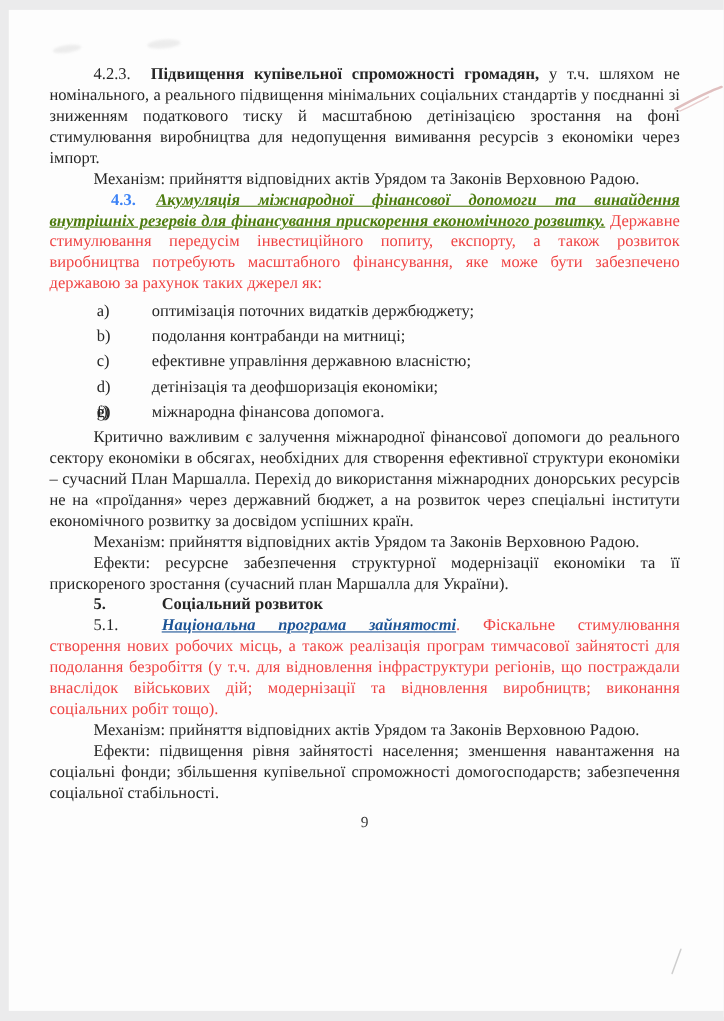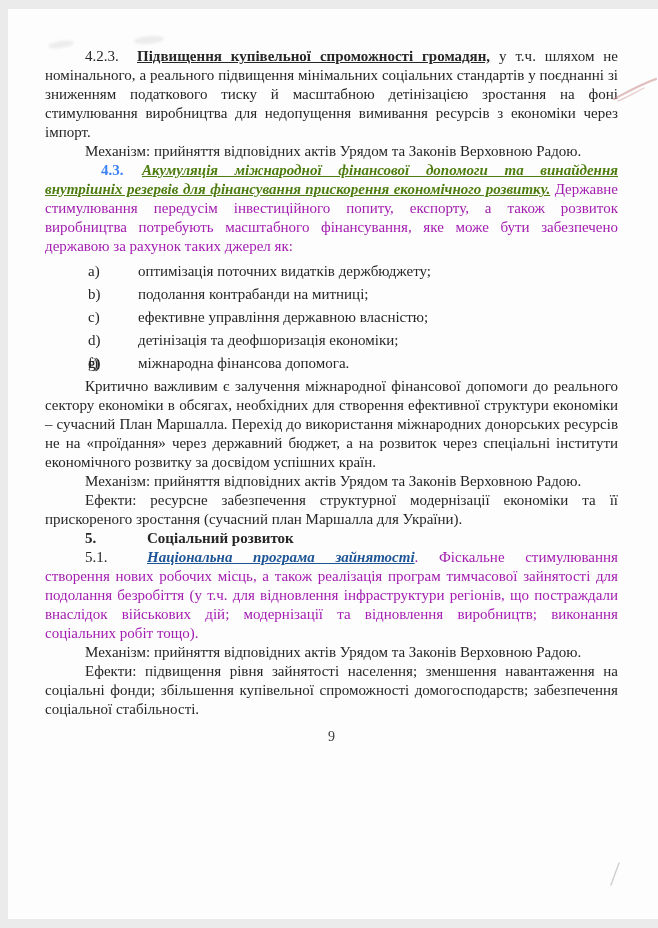--- a/index.html
+++ b/index.html
@@ -21,34 +21,34 @@
     font-size:15px;
     line-height:19px;
     text-align:justify;
   }
   .content p { margin:0; text-indent:40px; }
   .num {
     display:inline-block;
     text-indent:0;
     vertical-align:baseline;
   }
-  .num-423 { width:52px; }
+  .num-423 { width:52px;margin-top:12px; }
   .num-43  { width:57px; color:#3b82f6; font-weight:bold; }
   .num-5   { width:62px; font-weight:bold; }
   .num-51  { width:62px; }
-  .t423 { font-weight:bold; text-decoration:underline; }
+  .t423 { font-weight:bold; }
   .t43 {
     color:#4d7c0f; font-weight:bold; font-style:italic;
     text-decoration:underline;
   }
   .t51 {
     color:#1c5496; font-weight:bold; font-style:italic;
     text-decoration:underline;
   }
-  .blue-body { color:#a21caf; }
+  .blue-body { color:#ef4444; }
   .s5-title { font-weight:bold; }
   .lbl { }
   .mt3 { margin-top:3px; } .mt4 { margin-top:4px; } .mt6 { margin-top:6px; }
   .mt8 { margin-top:8px; } .mt12 { margin-top:10px; }
   .list { margin-top:6px; }
   .li {
     position:relative;
     padding-left:93px;
     margin-bottom:4px;
     text-align:left;

